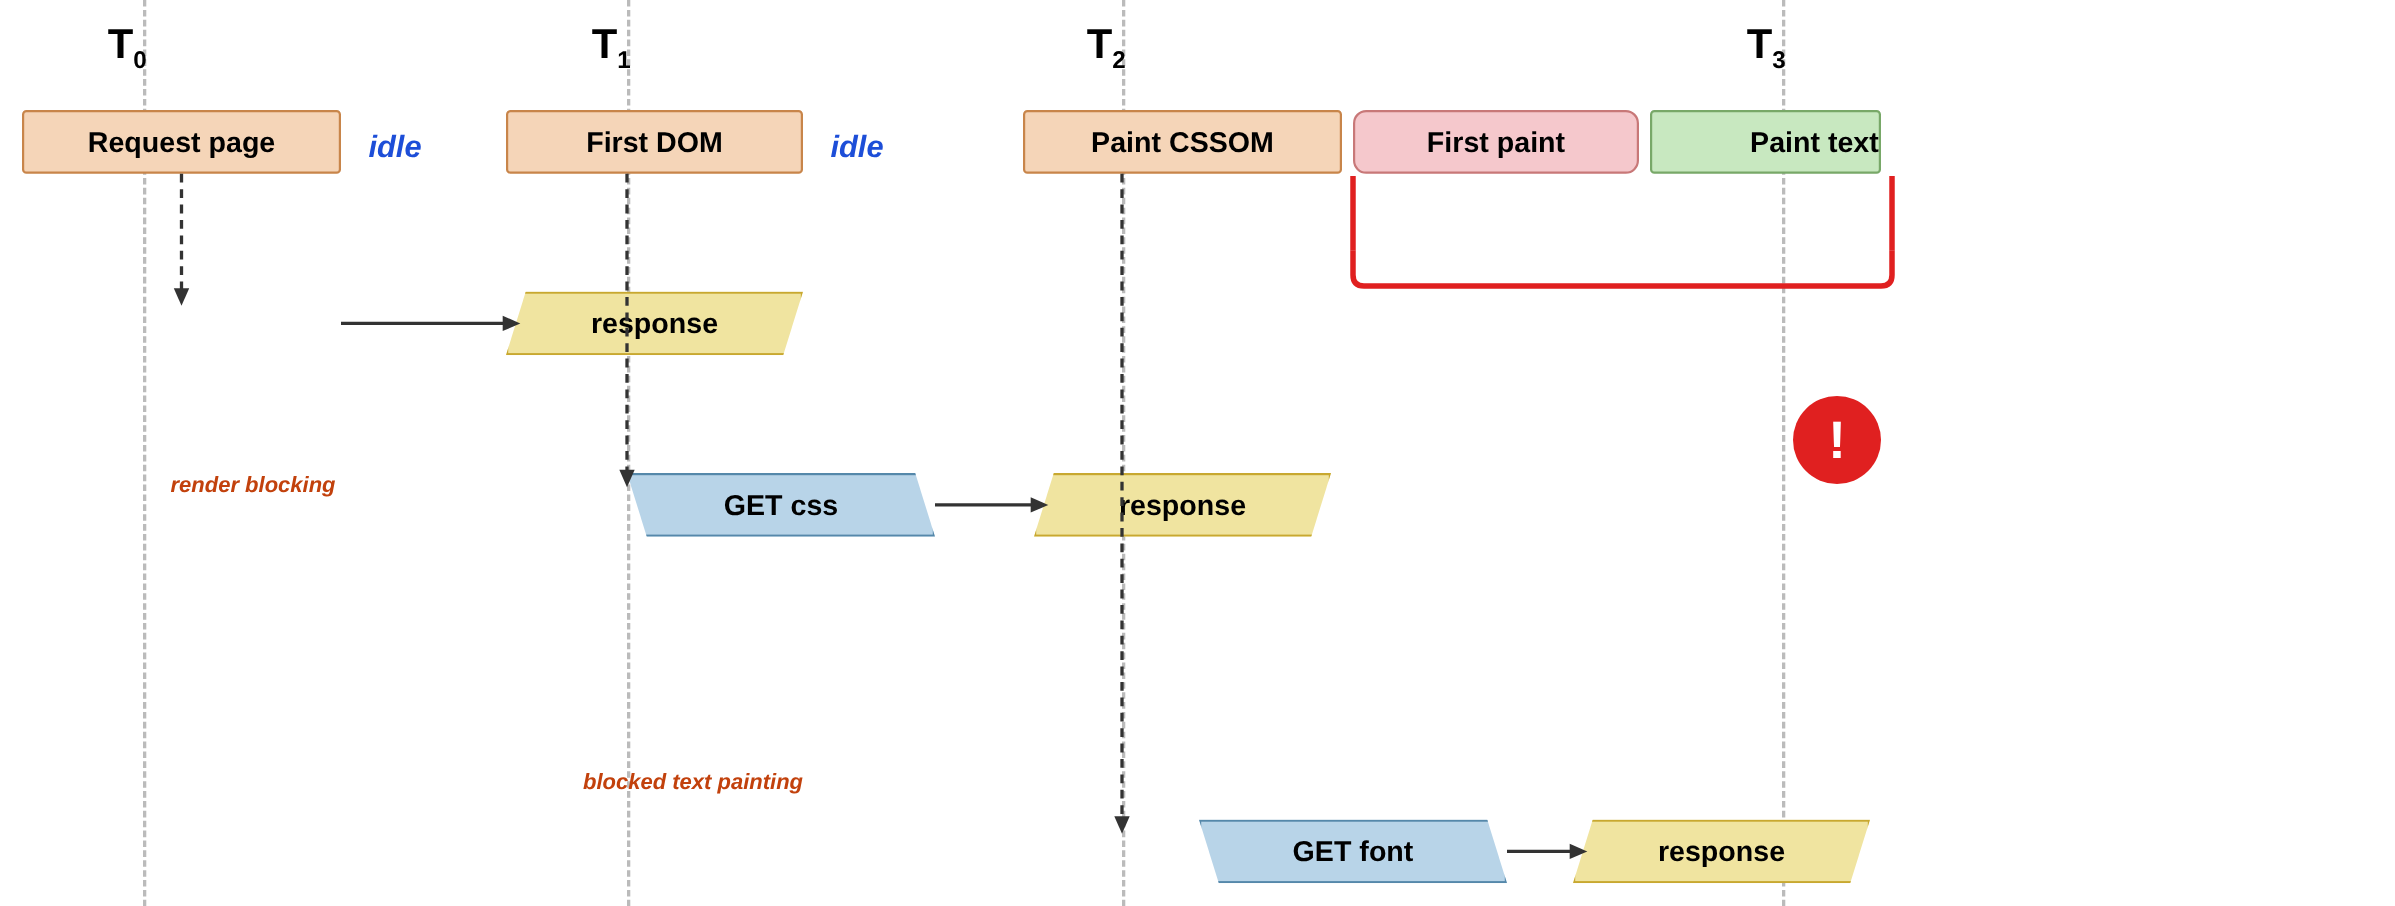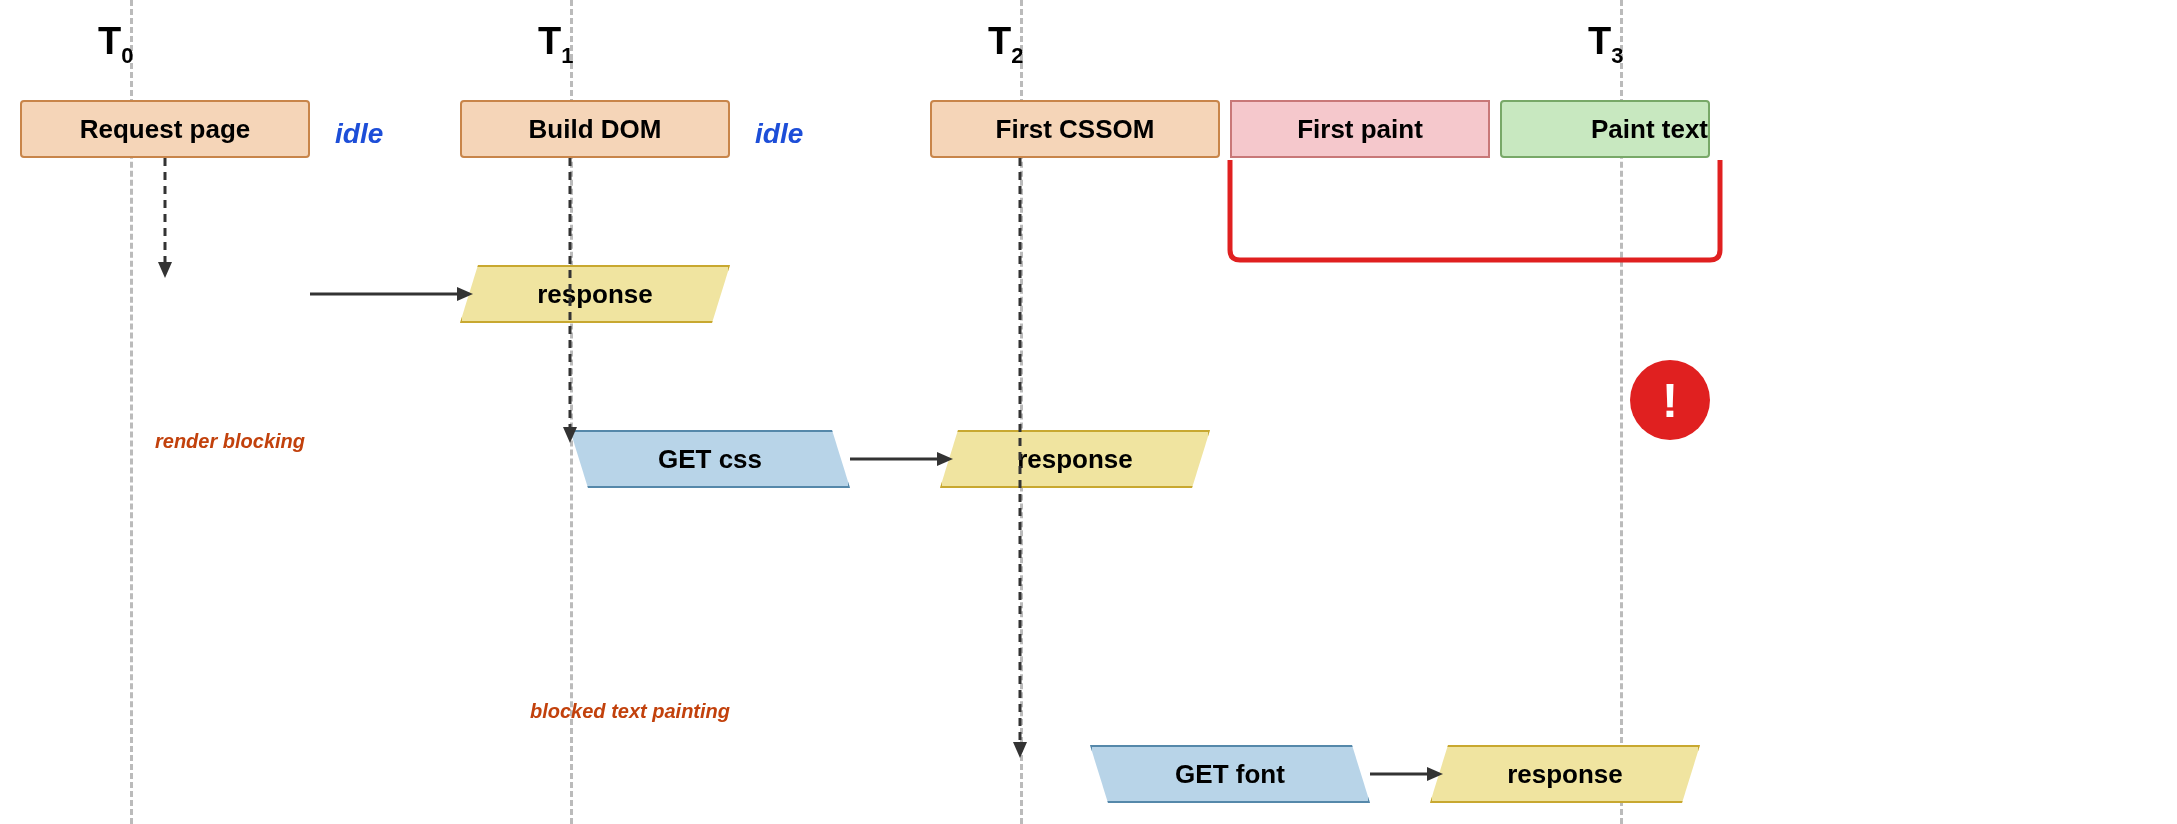--- a/index.html
+++ b/index.html
@@ -134,32 +134,32 @@
 
   <div class="box orange-bg" style="left:20px; top:100px; width:290px; border-radius:4px;">
     <span>Request page</span>
   </div>
 
   <div class="idle-label" style="left:335px; top:118px;">
     <span>idle</span>
   </div>
 
   <div class="box orange-bg" style="left:460px; top:100px; width:270px; border-radius:4px;">
-    <span>Build DOM</span>
+    <span>First DOM</span>
   </div>
 
   <div class="idle-label" style="left:755px; top:118px;">
     <span>idle</span>
   </div>
 
   <div class="box orange-bg" style="left:930px; top:100px; width:290px; border-radius:4px;">
-    <span>First CSSOM</span>
-  </div>
-
-  <div class="box pink-bg" style="left:1230px; top:100px; width:260px; border-radius:0;">
+    <span>Paint CSSOM</span>
+  </div>
+
+  <div class="box pink-bg" style="left:1230px; top:100px; width:260px; border-radius:12px;">
     <span>First paint</span>
   </div>
 
   <div class="box green-bg" style="left:1500px; top:100px; width:210px; border-radius:4px;justify-content:flex-end;">
     <span>Paint text</span>
   </div>
 
 
   <div class="box yellow-bg para-left" style="left:460px; top:265px; width:270px;">
     <span>response</span>

